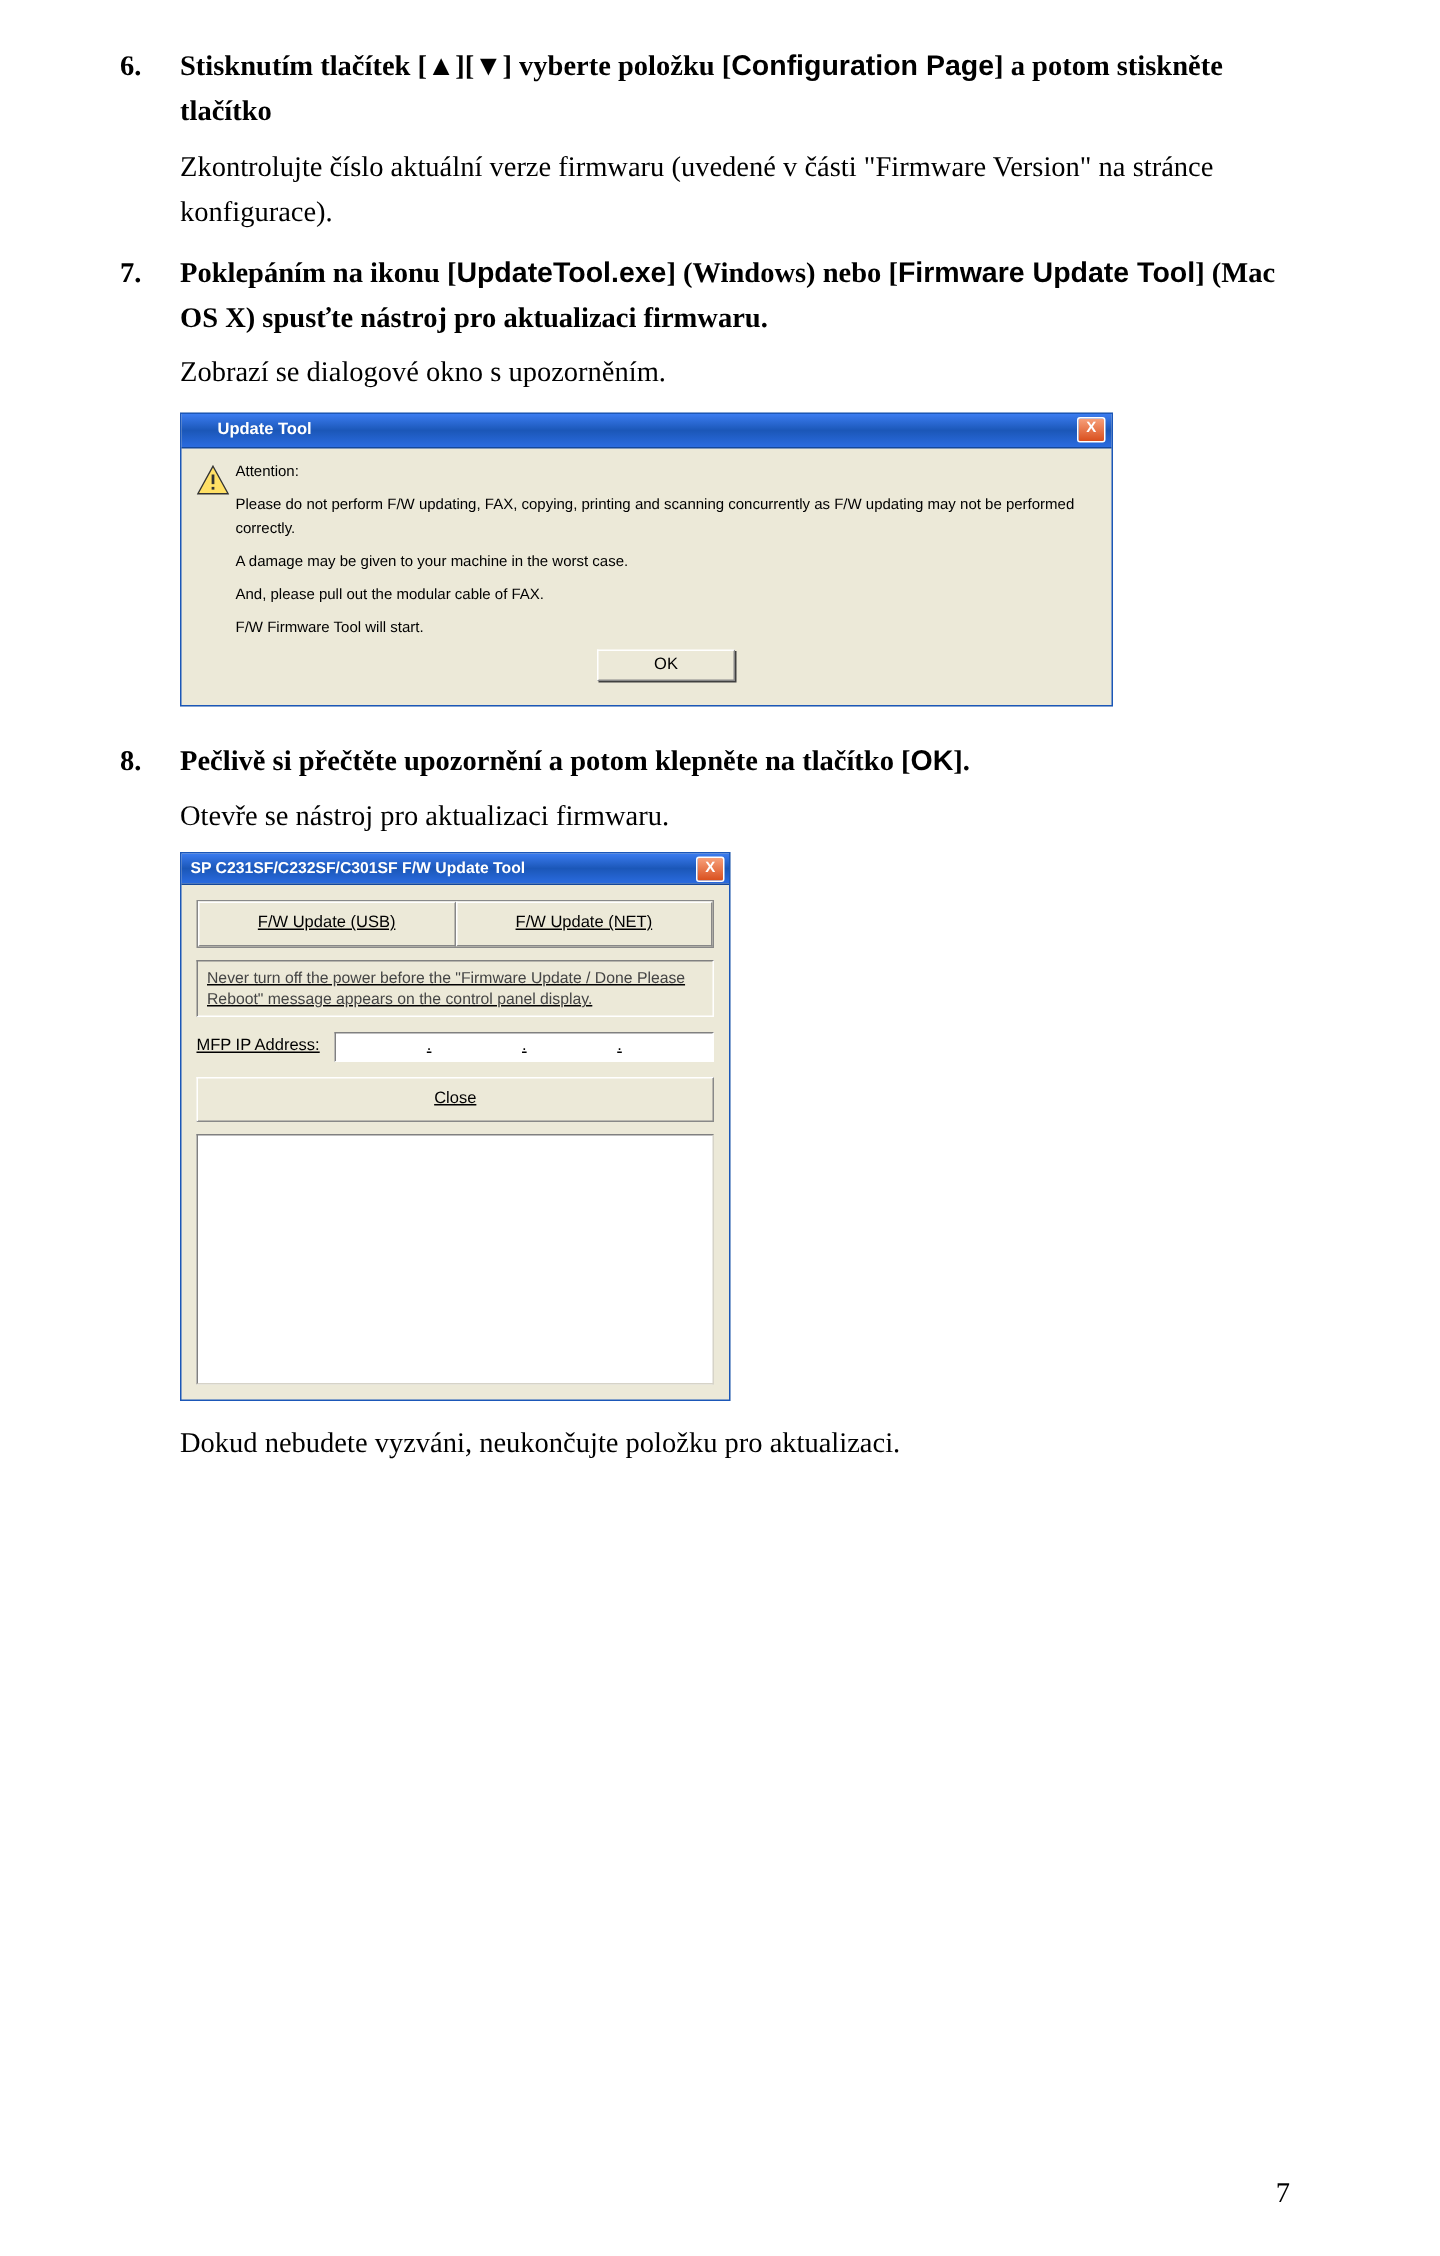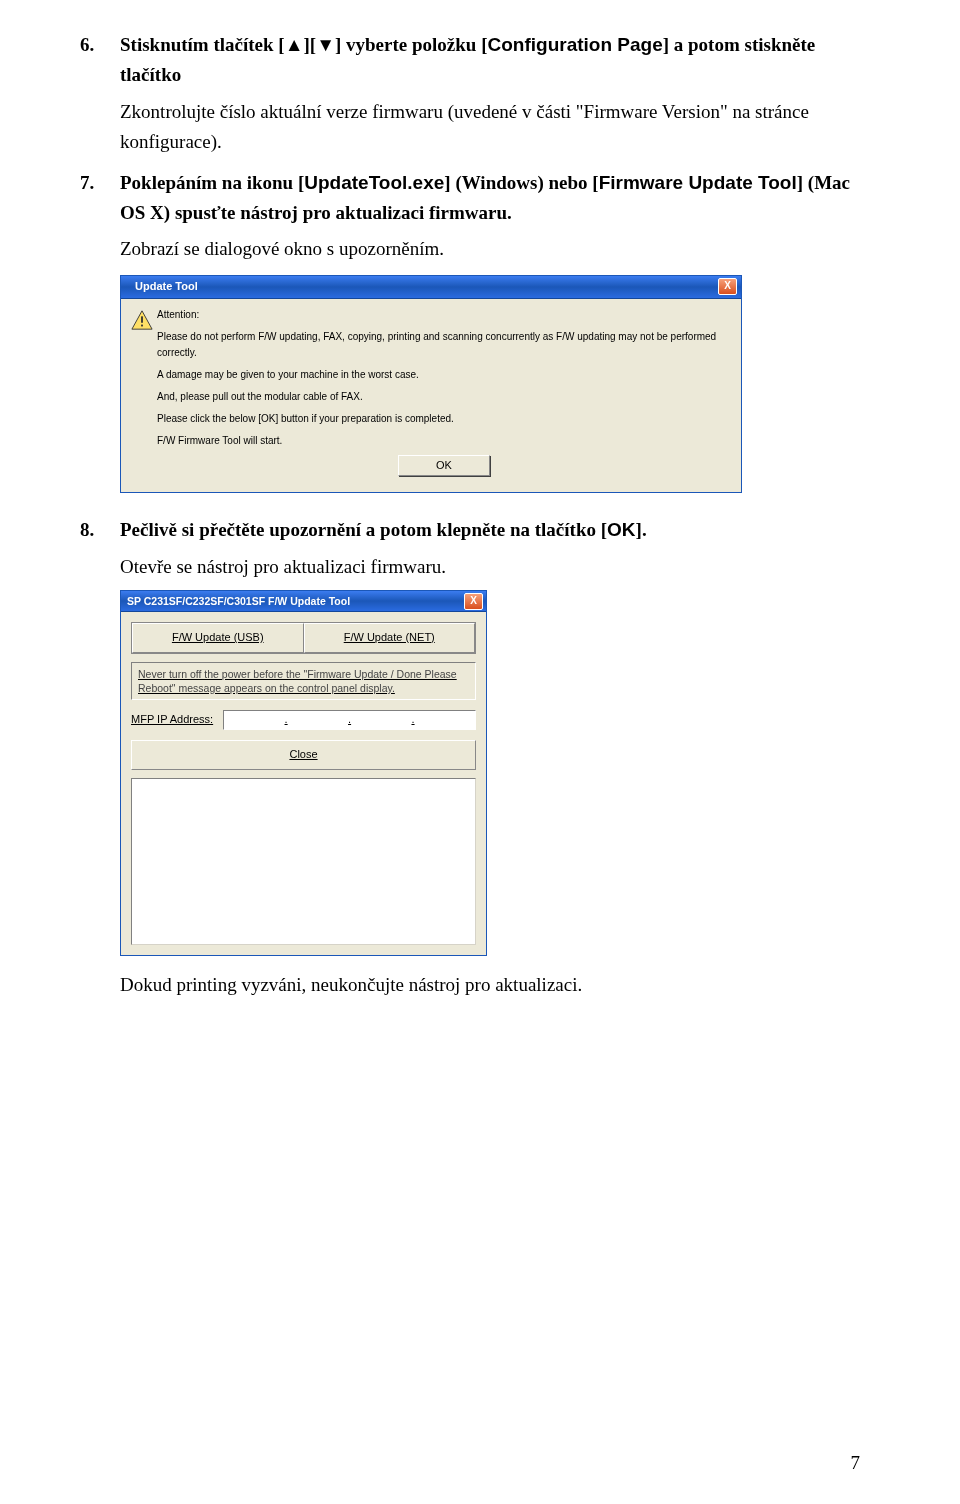--- a/index.html
+++ b/index.html
@@ -45,21 +45,21 @@
     border: 1px solid #1b57b8;
     margin: 10px 0 18px 0;
     background: #ece9d8;
     font-family: Tahoma, Arial, sans-serif;
   }
   .dlg1-title {
     height: 22px;
     display: flex;
     align-items: center;
     justify-content: space-between;
-    padding: 0 4px 0 14px;
+    padding: 0 4px 0 24px;
     color: #fff;
     font-size: 11px;
     font-weight: bold;
     background: linear-gradient(to bottom, #3b7cf0 0%, #1b57b8 50%, #2a6be0 100%);
     border-bottom: 1px solid #14479a;
   }
   .dlg1-x {
     width: 17px; height: 15px;
     background: linear-gradient(to bottom, #f7a07a, #d94f1e);
     border: 1px solid #fff;
@@ -239,21 +239,20 @@
                 <polygon points="12,2 23,22 1,22" fill="#ffe066" stroke="#333" stroke-width="1"></polygon>
                 <rect x="11" y="8" width="2" height="7" fill="#333"></rect>
                 <rect x="11" y="17" width="2" height="2" fill="#333"></rect>
               </svg>
           </div>
           <div class="dlg1-lines">
             <div>Attention:</div>
             <div>Please do not perform F/W updating, FAX, copying, printing and scanning concurrently as F/W updating may not be performed correctly.</div>
             <div>A damage may be given to your machine in the worst case.</div>
             <div>And, please pull out the modular cable of FAX.</div>
-            <div>Please click the below [OK] button if your preparation is completed.</div>
             <div>F/W Firmware Tool will start.</div>
             <div class="dlg1-ok-row">
               <span class="win-btn">OK</span>
             </div>
           </div>
         </div>
       </div>
     </div>
   </div>
 
@@ -282,18 +281,18 @@
               <span>.</span>
               <span>.</span>
               <span>.</span>
             </div>
           </div>
           <div class="close-bar">Close</div>
           <div class="log-box"></div>
         </div>
       </div>
 
-      <div class="para">Dokud printing vyzváni, neukončujte nástroj pro aktualizaci.</div>
+      <div class="para">Dokud nebudete vyzváni, neukončujte položku pro aktualizaci.</div>
     </div>
   </div>
 
   <div class="pagenum">7</div>
 </div>
 
 </body></html>

